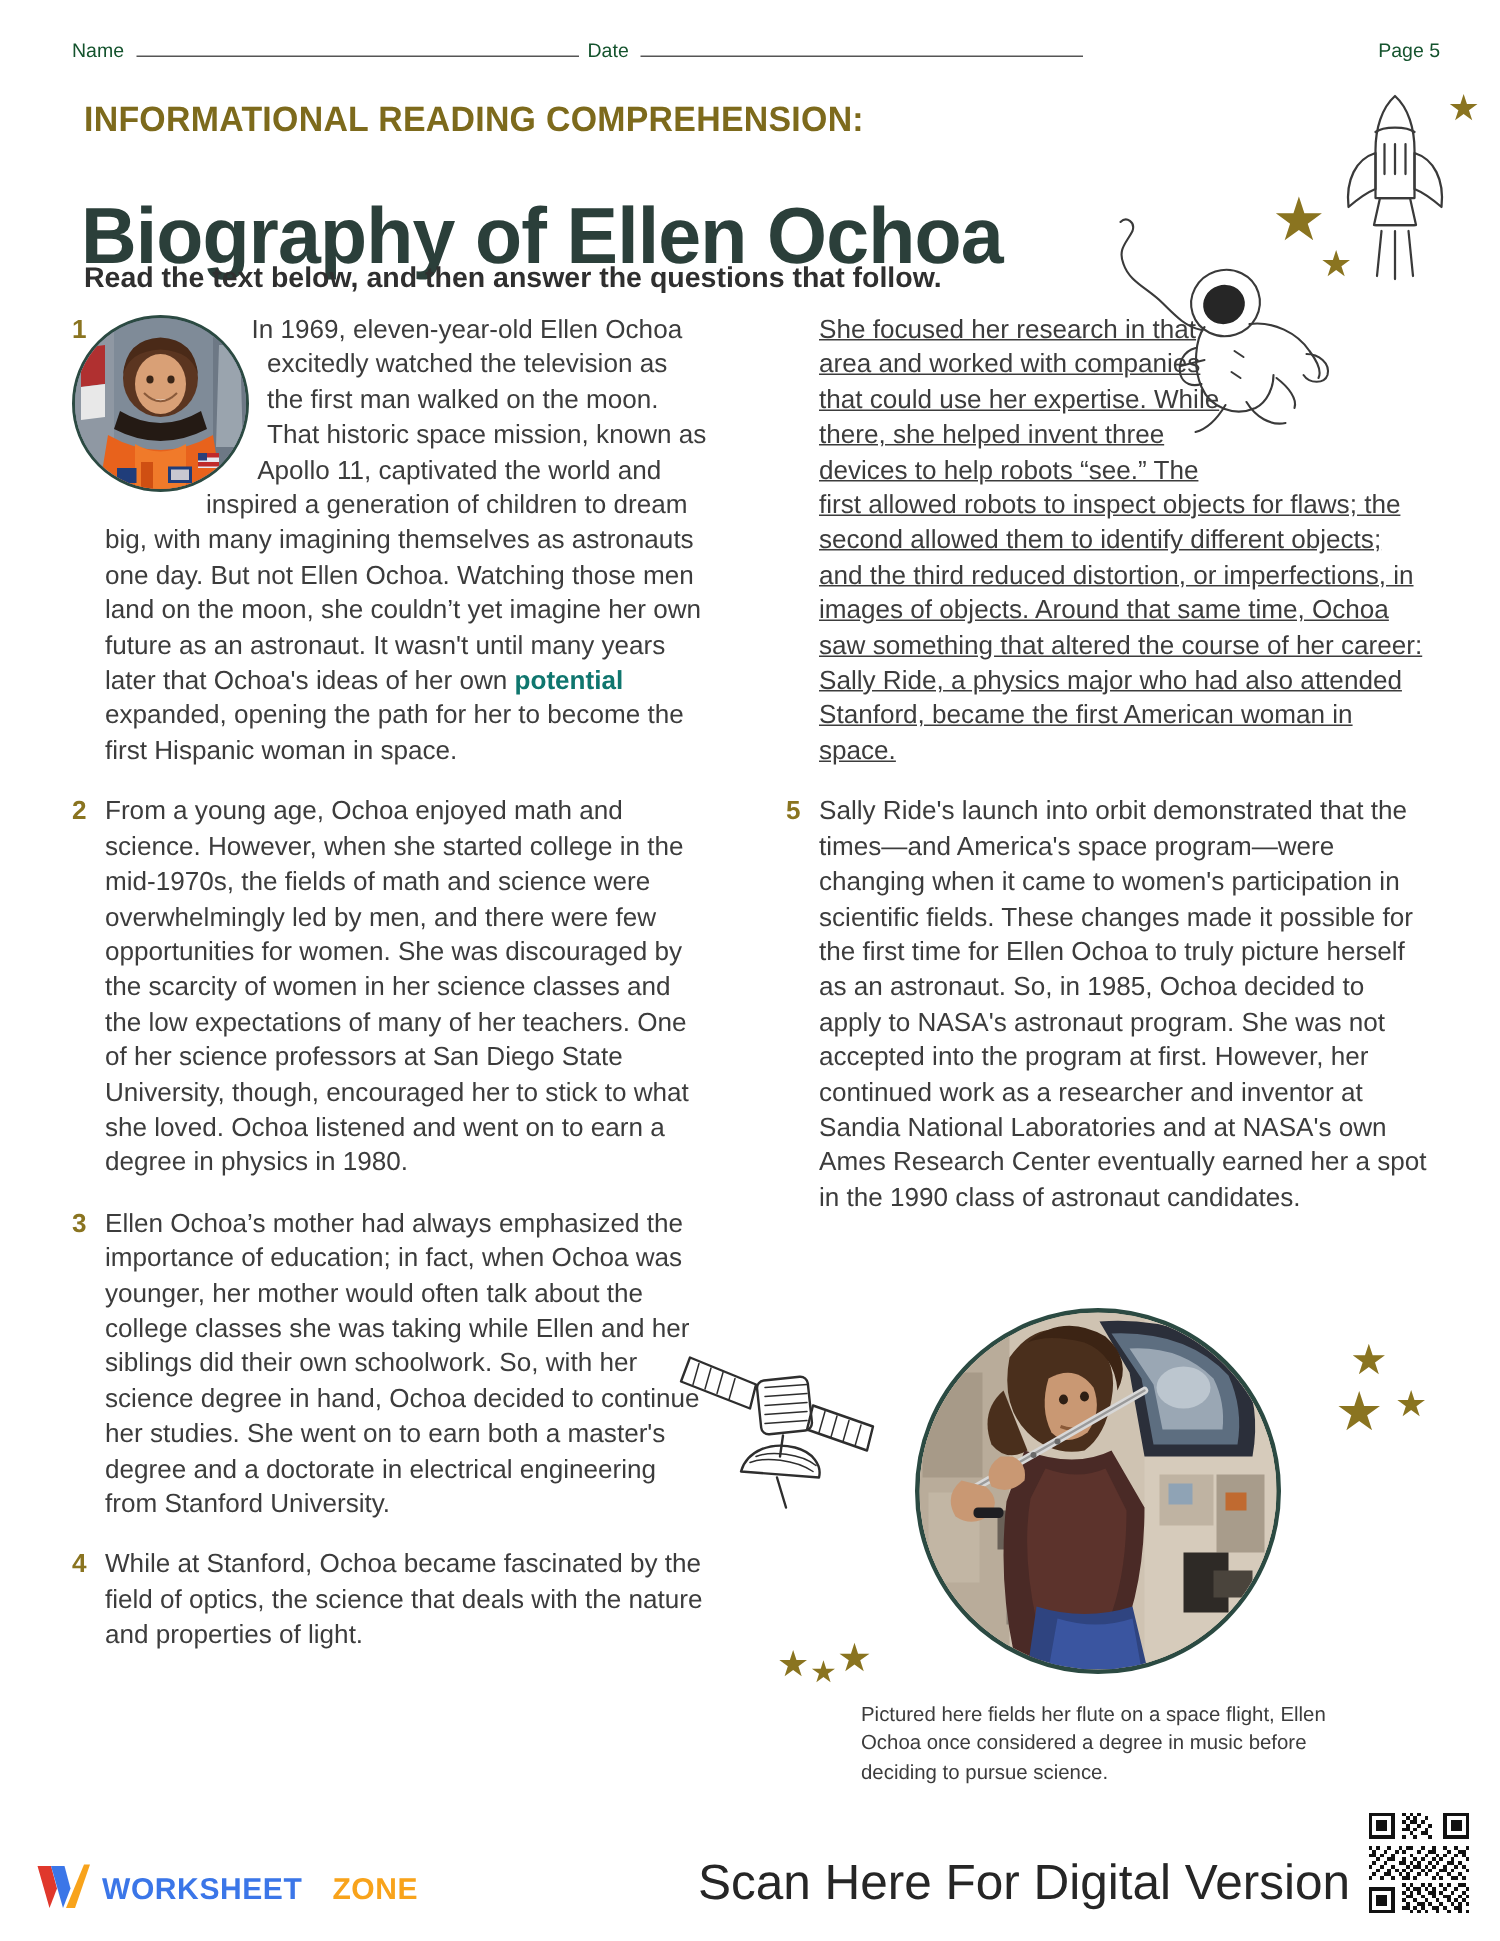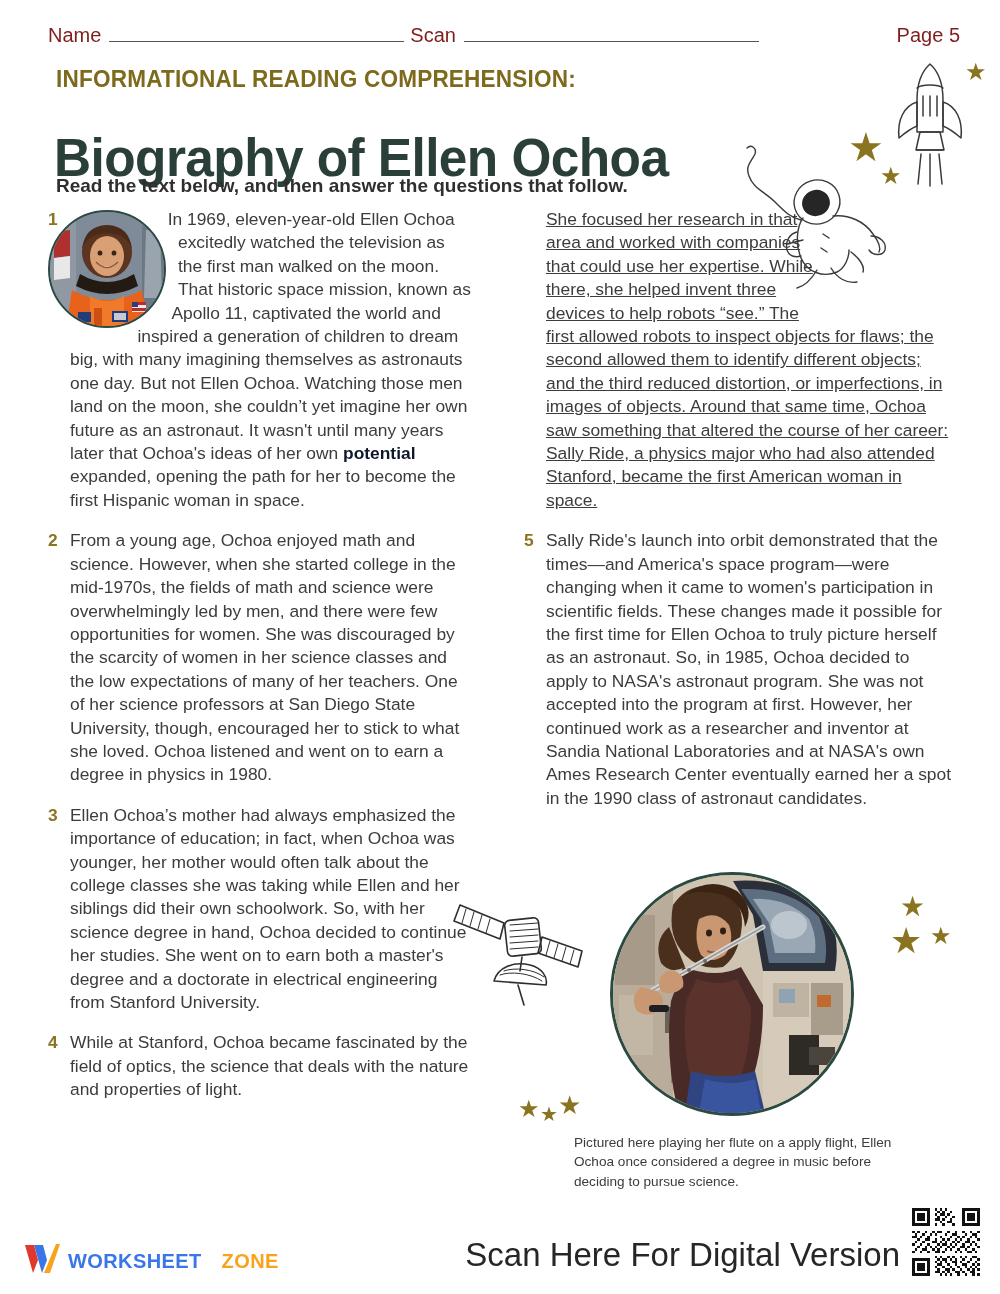--- a/index.html
+++ b/index.html
@@ -15,22 +15,22 @@
     color: #3a3a3a;
     overflow: hidden;
   }
 
   
   .header-row {
     position: absolute;
     top: 24px; left: 48px; right: 40px;
     display: flex;
     align-items: baseline;
-    font-size: 20px;
-    color: #7f1d1d;
+    font-size: 13px;
+    color: #14532d;
   }
   .field-label { white-space: nowrap; }
   .rule {
     flex: 0 0 auto;
     border-bottom: 1.3px solid #555;
     height: 14px;
     margin: 0 6px 0 8px;
   }
   .rule.name-rule  { width: 295px; }
   .rule.date-rule  { width: 295px; }
@@ -93,21 +93,21 @@
     text-align: left;
   }
   .para .num {
     position: absolute;
     left: 0; top: 0;
     font-weight: bold;
     color: #8a7420;
     font-size: 17.4px;
   }
   .para.no-num { padding-left: 22px; text-decoration: underline; }
-  .para b { color: #0f172a; }
+  .para b { color: #0f766e; }
 
   
   .portrait {
     float: left;
     width: 118px; height: 118px;
     border-radius: 50%;
     margin: 2px 12px 2px -22px;
     shape-outside: circle(50%);
     border: 2.5px solid #2b4a42;
     overflow: hidden;
@@ -169,21 +169,21 @@
     width: 72px; height: 72px;
     background: #fff;
   }
 </style>
 </head>
 <body>
 
 <div class="header-row">
   <span class="field-label">Name</span>
   <span class="rule name-rule"></span>
-  <span class="field-label">Scan</span>
+  <span class="field-label">Date</span>
   <span class="rule date-rule"></span>
   <span class="page-label">Page 5</span>
 </div>
 
 <div class="eyebrow">INFORMATIONAL READING COMPREHENSION:</div>
 <h1 class="main-title">Biography of Ellen Ochoa</h1>
 <div class="instructions">Read the text below, and then answer the questions that follow.</div>
 
 <div class="art rocket-art">
   <svg width="80" height="135" viewBox="0 0 80 135" fill="none" stroke="#3a3a3a" stroke-width="1.5" stroke-linecap="round" stroke-linejoin="round">
@@ -347,21 +347,21 @@
     <circle cx="60" cy="104" r="2" fill="#6a6a6a"></circle>
     <circle cx="76" cy="95" r="2" fill="#6a6a6a"></circle>
     <circle cx="92" cy="86" r="2" fill="#6a6a6a"></circle>
     <path d="M28 112 Q16 122 24 136 Q36 144 48 134 Q54 124 44 116 Z" fill="#c99873"></path>
     <path d="M54 96 Q42 104 48 116 Q60 122 70 112 Q72 100 62 96 Z" fill="#c99873"></path>
     <rect x="36" y="130" width="20" height="7" rx="3" fill="#1e1e22"></rect>
     <path d="M0 0 L238 0 L238 238 L0 238 Z" fill="none"></path>
   </svg>
 </div>
 
-<div class="caption">Pictured here playing her flute on a apply flight, Ellen Ochoa once considered a degree in music before deciding to pursue science.</div>
+<div class="caption">Pictured here fields her flute on a space flight, Ellen Ochoa once considered a degree in music before deciding to pursue science.</div>
 
 <div class="footer-logo">
   <span>
     <svg width="38" height="34" viewBox="0 0 38 34">
       <path d="M3 3 L11 31 L16 18 L12 3 Z" fill="#e0382c"></path>
       <path d="M12 3 L20 31 L25 18 L21 3 Z" fill="#3b76e8"></path>
       <path d="M34 2 L22 31 L28 31 L38 2 Z" fill="#f8a31b"></path>
     </svg>
   </span>
   <span class="logo-text">

